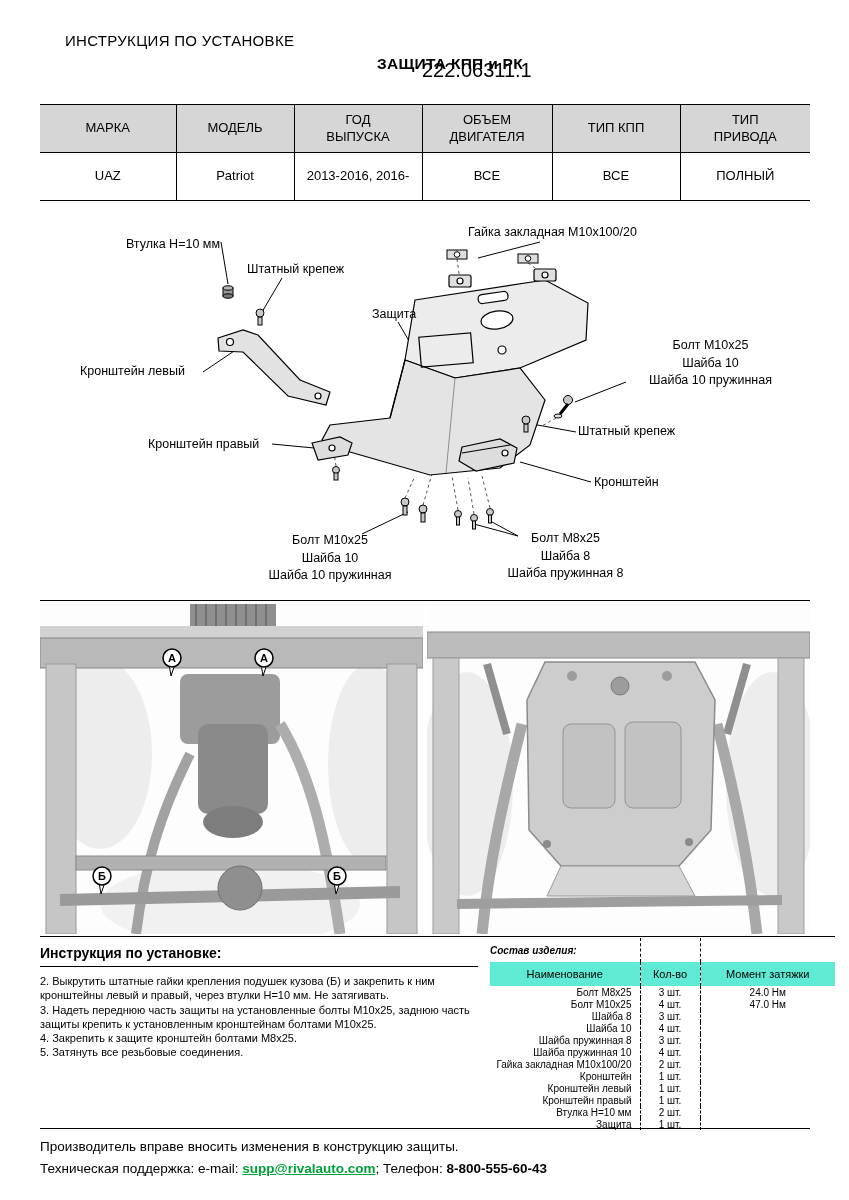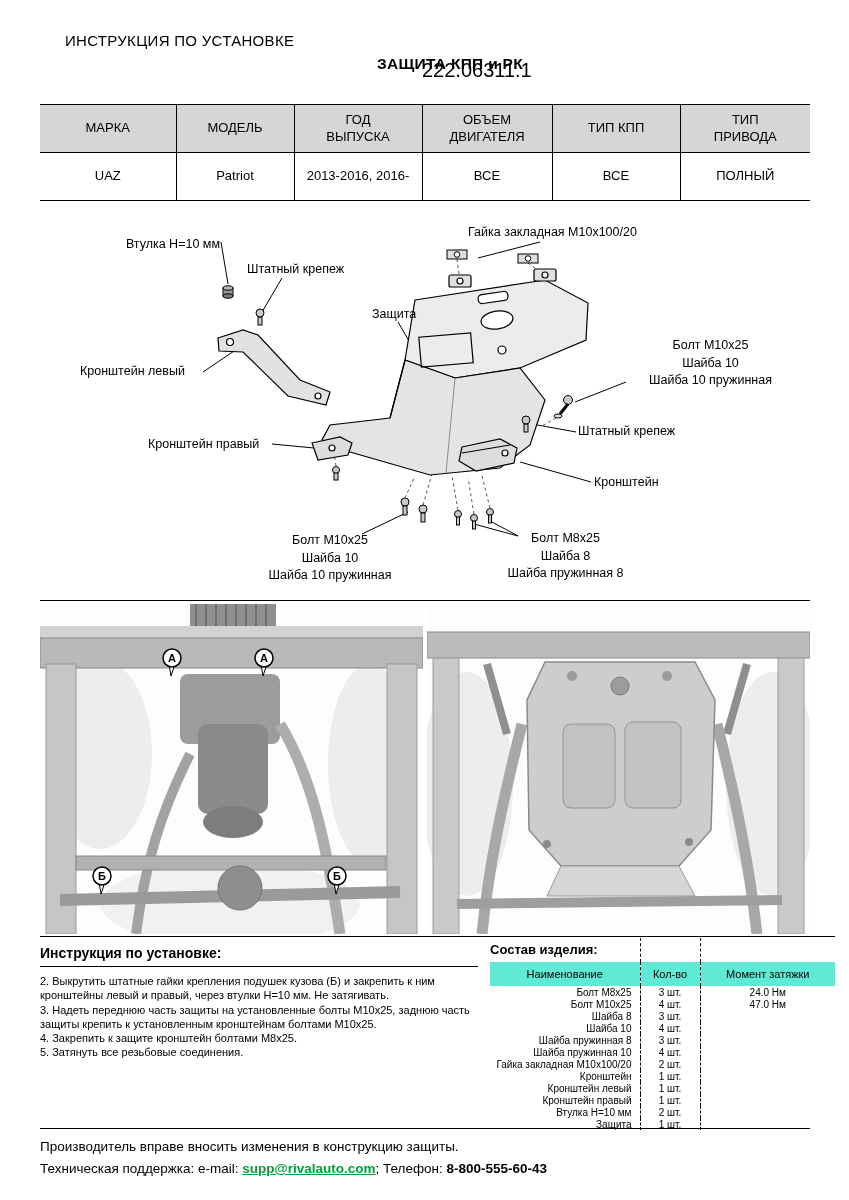--- a/index.html
+++ b/index.html
@@ -38,21 +38,21 @@
   .instructions { position:absolute; left:40px; top:938px; width:438px; }
   .inst-title { font-size:14px; font-weight:bold; padding:7px 0 5px; border-bottom:1px solid #000; }
   .steps { margin-top:7px; font-size:11px; line-height:1.3; }
   .steps p { margin:0; }
 
   .parts { position:absolute; left:490px; top:938px; width:345px; }
   .parts-table { border-collapse:collapse; width:345px; table-layout:fixed; }
   .parts-table td { font-size:10px; line-height:11px; overflow:hidden; }
   .parts-table .sep { border-left:1px dashed #000; }
   .title-row td { height:24px; vertical-align:middle; }
-  .pt-title { font-size:13px; font-weight:bold; }
+  .pt-title { font-size:10px; font-weight:bold;font-style:italic; }
   .head-row td { background:#5eead4; height:24px; font-size:11px; line-height:13px; text-align:center; vertical-align:middle; }
   .body-row td { height:12px; }
   .pname { text-align:right; padding-right:8px; }
   .pqty, .ptorq { text-align:center; }
 
   
   .footer { position:absolute; left:40px; top:1128px; width:770px; border-top:1px solid #000; font-size:13.5px; }
   .footer .l1 { margin-top:10px; }
   .footer .l2 { margin-top:7px; }
   .email { color:#00a038; font-weight:bold; text-decoration:underline; }

